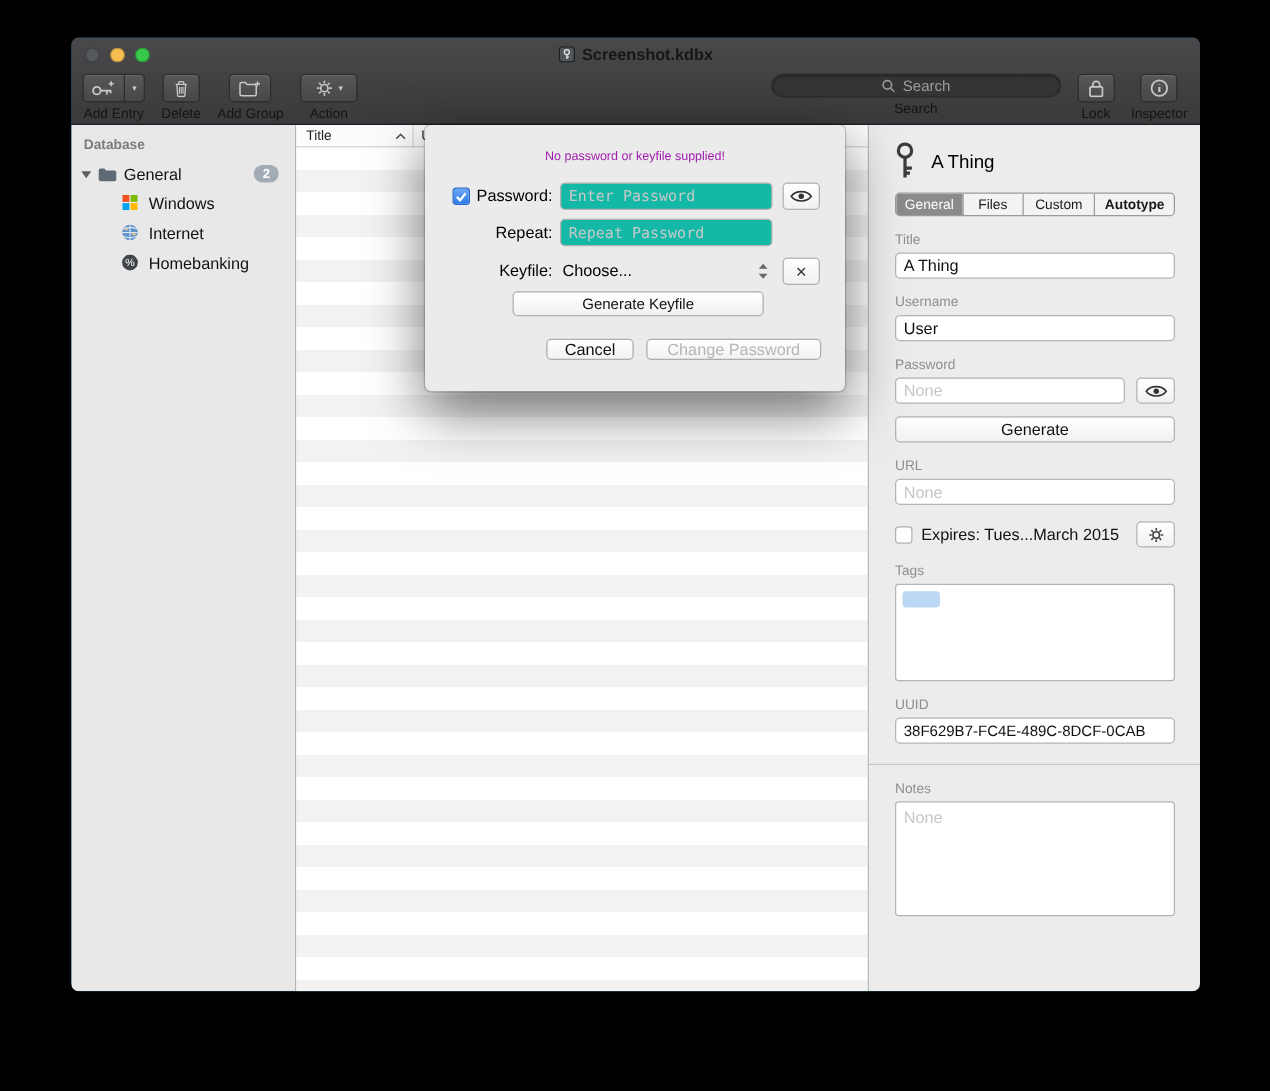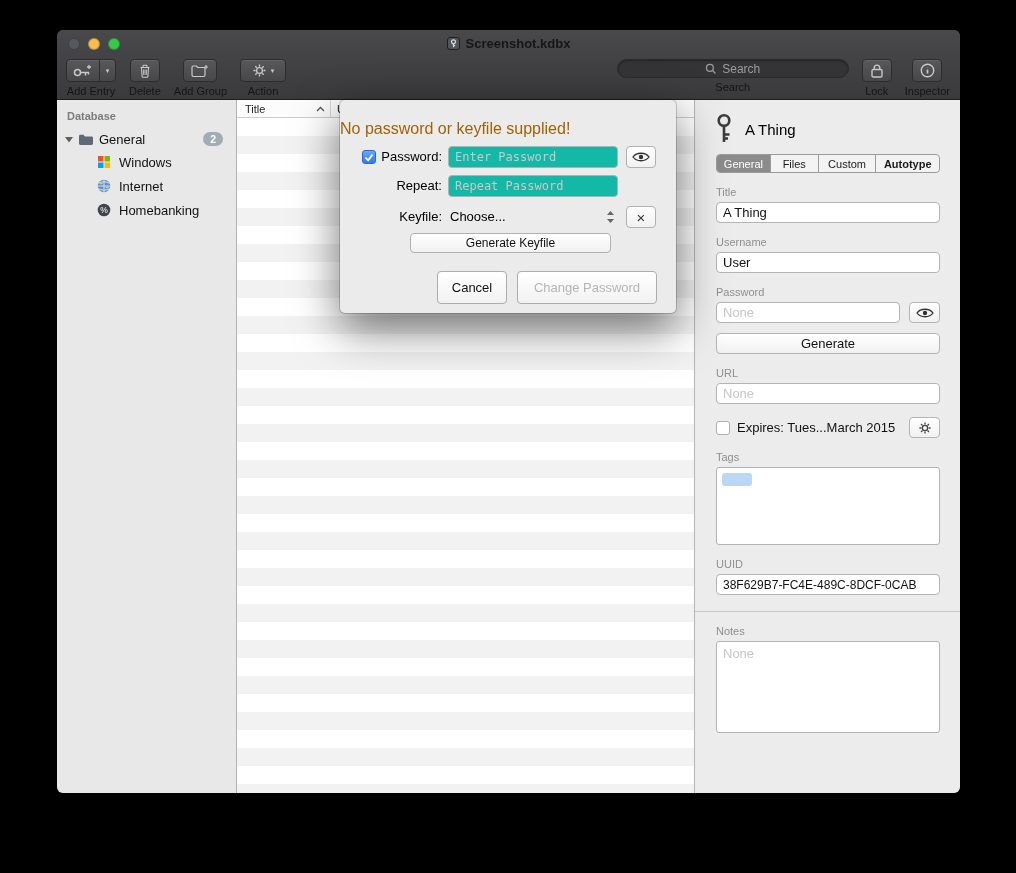--- a/index.html
+++ b/index.html
@@ -94,36 +94,36 @@
   .uuid-field { font-size:12px; }
   .ins-divider { margin:16px -20px 0 -21px; border-top:1px solid #c7c7c7; }
   .notes-area { width:100%; height:92px; background:#fff; border:1px solid #b4b4b4; border-radius:3px;
     font-family:"Liberation Sans",sans-serif; font-size:13px; color:#111; padding:4px 6px; resize:none; outline:none; }
   .notes-area::placeholder { color:#c6c6c6; }
 
   
   .dialog { position:absolute; left:340px; top:100px; width:336px; height:213px; z-index:20;
     background:#ebebeb; border-radius:5px;
     box-shadow:0 16px 45px rgba(0,0,0,.55), 0 0 0 1px rgba(0,0,0,.18); }
-  .dlg-title { position:absolute; top:20px; left:0; right:0; text-align:left; font-size:16px; color:#a16207; }
+  .dlg-title { position:absolute; top:20px; left:0; right:0; text-align:center; font-size:10px; color:#a21caf; }
   .dlg-row { position:absolute; left:0; right:0; height:22px; }
   .dlg-label { position:absolute; left:18px; width:84px; text-align:right; font-size:13px; color:#000; line-height:22px; }
   .dlg-check { position:absolute; left:22px; top:4px; }
   .dlg-field { position:absolute; left:108px; width:170px; height:22px; border:1px solid #b1b1b1; border-radius:4px;
     background:#14b8a6; padding:0 6px; outline:none;
     font-family:"DejaVu Sans Mono",monospace; font-size:12px; color:#333; }
   .dlg-field::placeholder { color:#c9c9c9; }
   .dlg-sbtn { position:absolute; left:286px; width:30px; height:22px; border:1px solid #b1b1b1; border-radius:4px;
     background:linear-gradient(#ffffff,#f1f1f1); display:flex; align-items:center; justify-content:center; color:#333; }
   .dlg-choose { position:absolute; left:110px; font-size:13px; color:#000; line-height:22px; }
   .dlg-stepper { position:absolute; left:266px; top:4px; }
   .dlg-genkey { position:absolute; left:70px; top:133px; width:201px; height:20px;
     border:1px solid #b1b1b1; border-radius:4px; background:linear-gradient(#ffffff,#f1f1f1);
     font-size:12px; color:#111; display:flex; align-items:center; justify-content:center; }
-  .push-btn { position:absolute; top:171px; height:33px; border:1px solid #adadad; border-radius:4px;
+  .push-btn { position:absolute; top:171px; height:17px; border:1px solid #adadad; border-radius:4px;
     background:linear-gradient(#ffffff,#f2f2f2); font-size:13px; color:#111;
     display:flex; align-items:center; justify-content:center;text-align:right; }
   .btn-cancel { left:97px; width:70px; }
   .btn-change { left:177px; width:140px; color:#b5b5b5; }
 
   svg { display:block; }
 </style>
 </head>
 <body>
 

